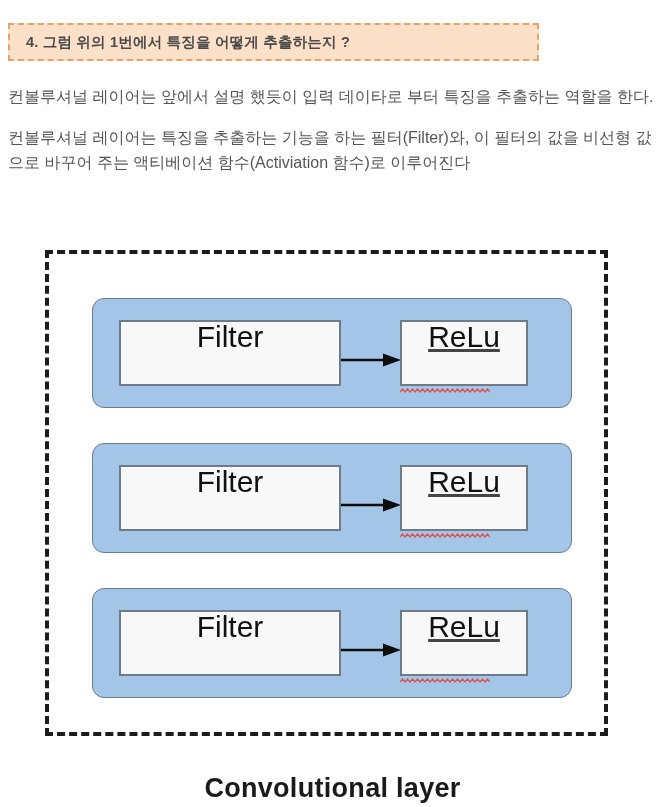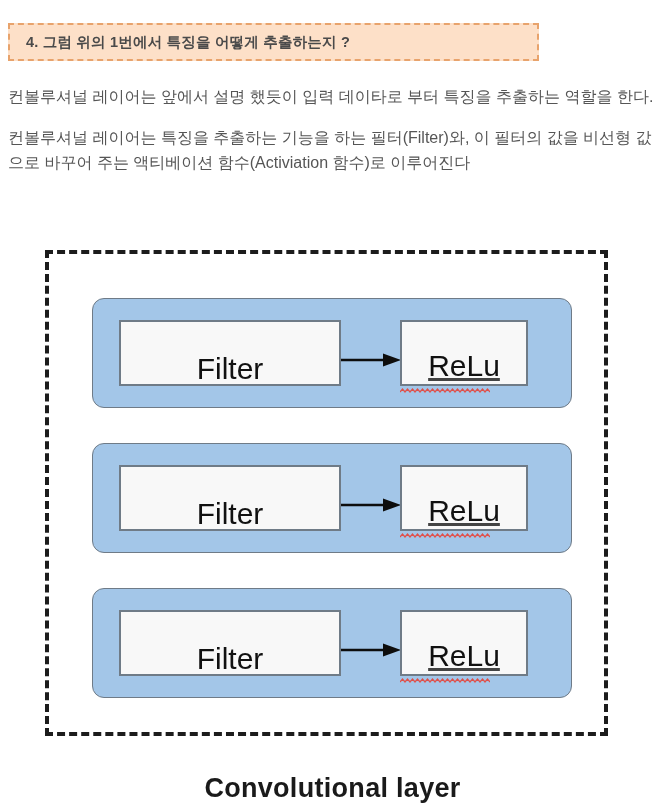--- a/index.html
+++ b/index.html
@@ -77,21 +77,21 @@
   .row-3 { top: 334px; }
 
   .box {
     position: absolute;
     top: 21px;
     height: 66px;
     box-sizing: border-box;
     background: #f8f8f8;
     border: 2.5px solid #6f7b87;
     display: flex;
-    align-items: flex-end;
+    align-items: flex-start;
     justify-content: center;
   }
   .box-filter {
     left: 26px;
     width: 222px;
   }
   .box-relu {
     left: 307px;
     width: 128px;
     text-decoration: underline;

